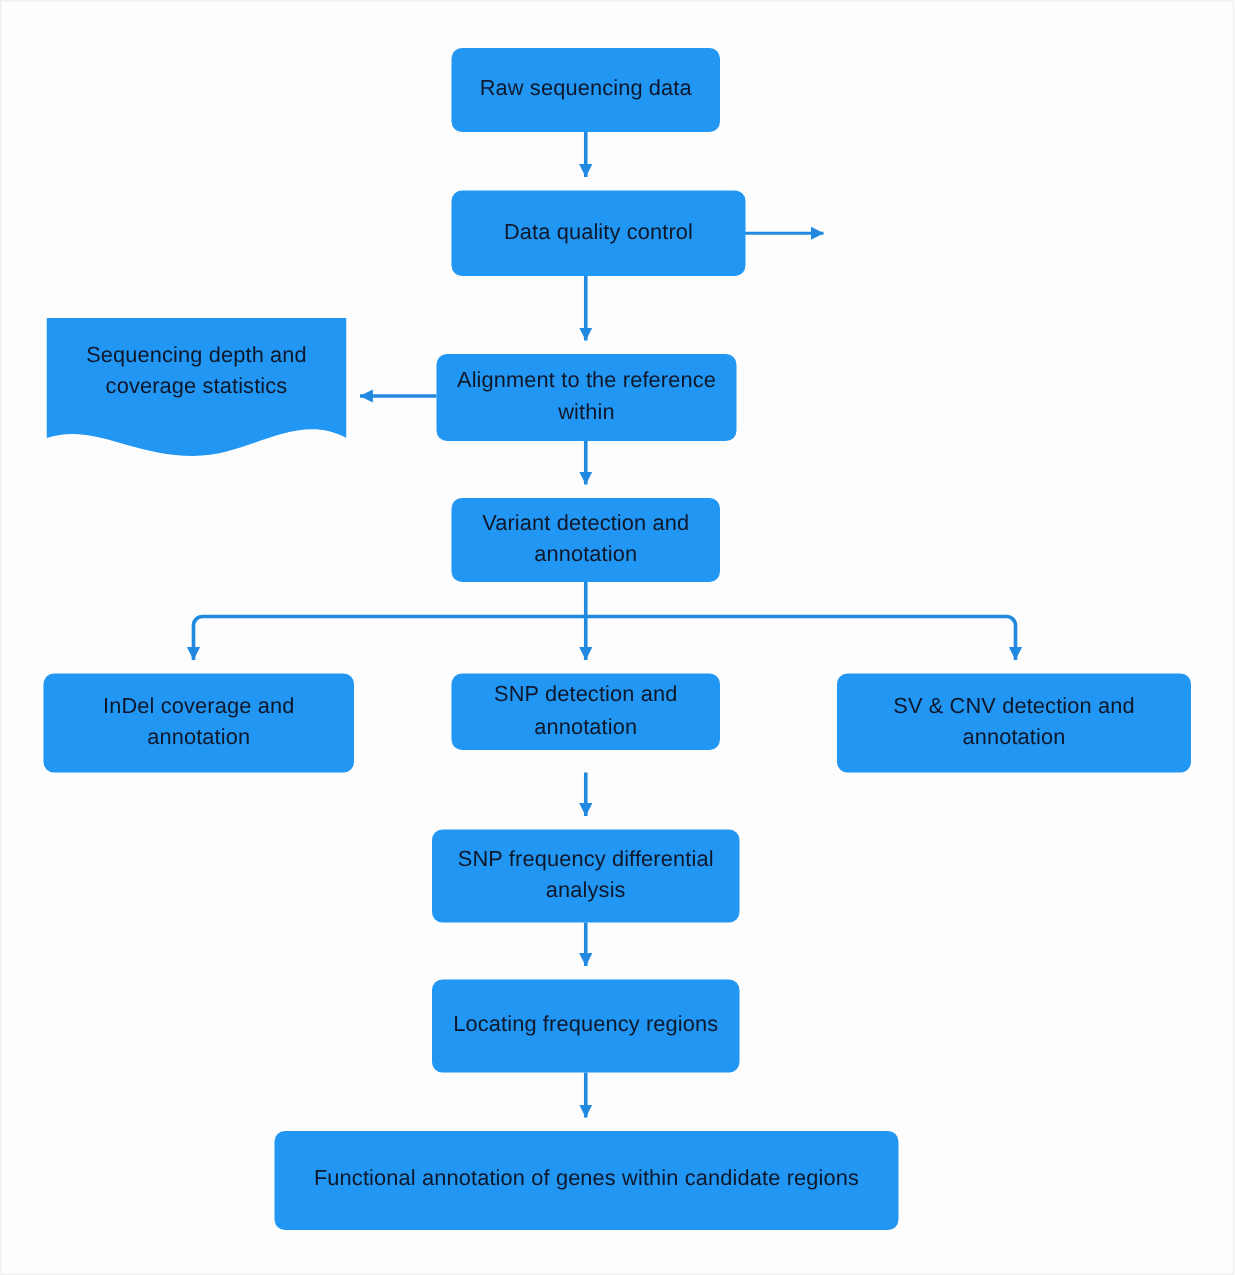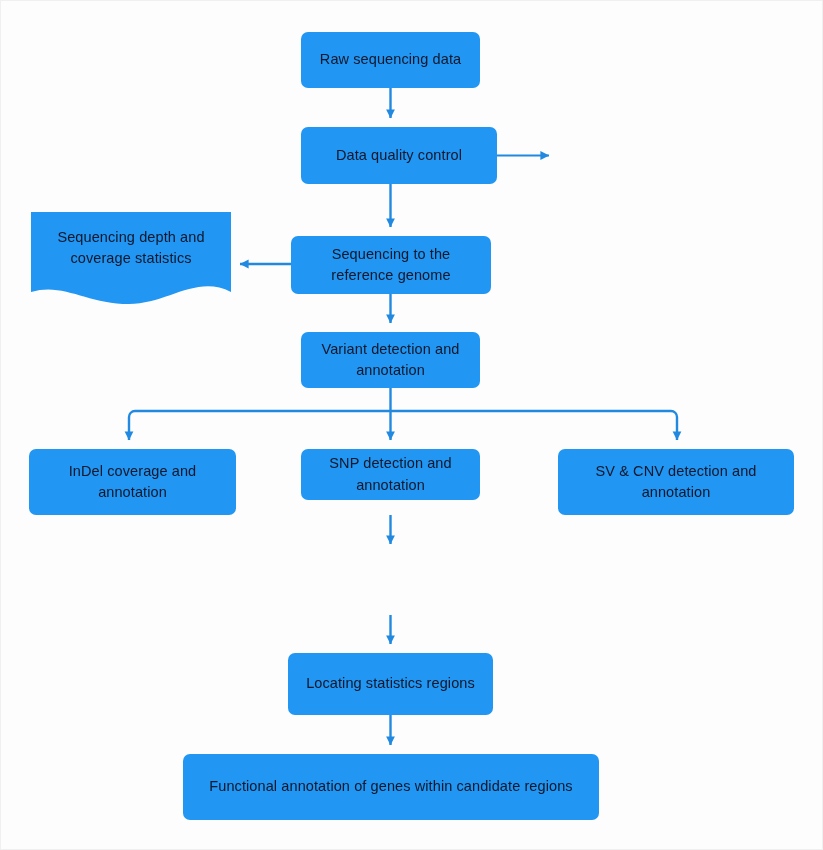--- a/index.html
+++ b/index.html
@@ -104,21 +104,21 @@
   <div class="node process" style="left:300px; top:31px; width:179px; height:56px;">
     <span>Raw sequencing data</span>
   </div>
 
   <div class="node process" style="left:300px; top:126px; width:196px; height:57px;">
     <span>Data quality control</span>
   </div>
 
 
   <div class="node process" style="left:290px; top:235px; width:200px; height:58px;">
-    <span>Sequencing to the reference genome</span>
+    <span>Alignment to the reference within</span>
   </div>
 
   <div class="node doc" style="left:30px; top:211px; width:200px; height:94px;">
     <svg class="doc-shape" viewBox="0 0 200 94" preserveAspectRatio="none" xmlns="http://www.w3.org/2000/svg">
       <path d="M0,0 L200,0 L200,80 C166,62 136,92 98,92 C56,92 32,70 0,80 Z" fill="#2196f3"></path>
     </svg>
     <span class="doc-label">Sequencing depth and coverage statistics</span>
   </div>
 
   <div class="node process" style="left:300px; top:331px; width:179px; height:56px;">
@@ -130,22 +130,25 @@
   </div>
 
   <div class="node process" style="left:300px; top:448px; width:179px; height:51px;">
     <span>SNP detection and annotation</span>
   </div>
 
   <div class="node process" style="left:557px; top:448px; width:236px; height:66px;">
     <span>SV &amp; CNV detection and annotation</span>
   </div>
 
+  <div class="node process" style="left:287px; top:552px; width:205px; height:62px;">
+    <span>SNP frequency differential analysis</span>
+  </div>
 
   <div class="node process" style="left:287px; top:652px; width:205px; height:62px;">
-    <span>Locating statistics regions</span>
+    <span>Locating frequency regions</span>
   </div>
 
   <div class="node process" style="left:182px; top:753px; width:416px; height:66px;">
     <span>Functional annotation of genes within candidate regions</span>
   </div>
 
 </div>
 
 </body></html>

